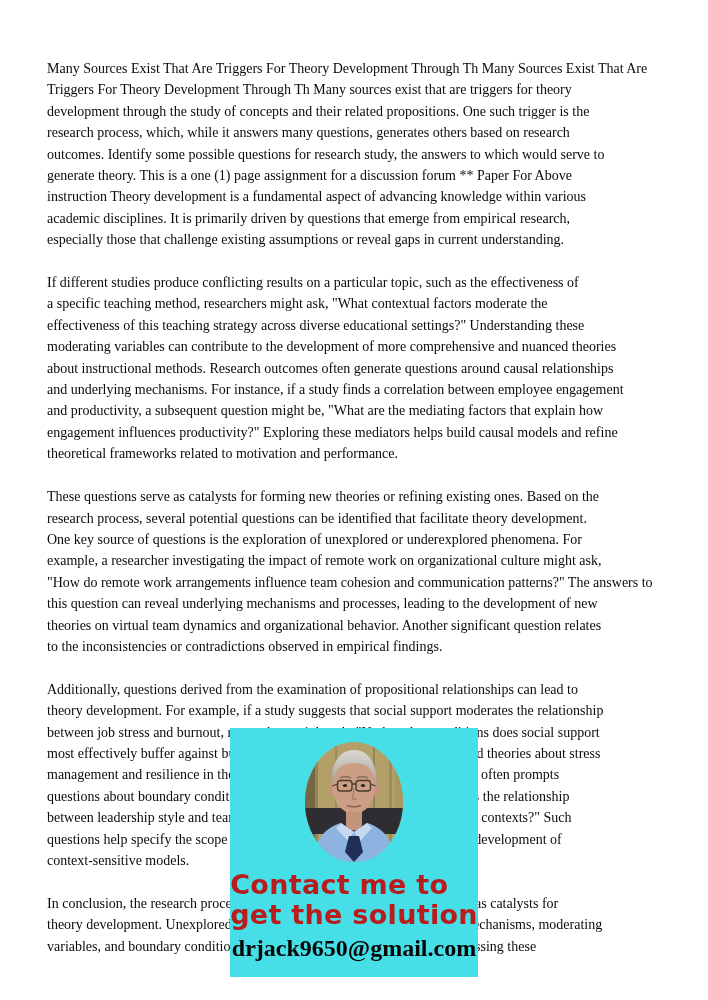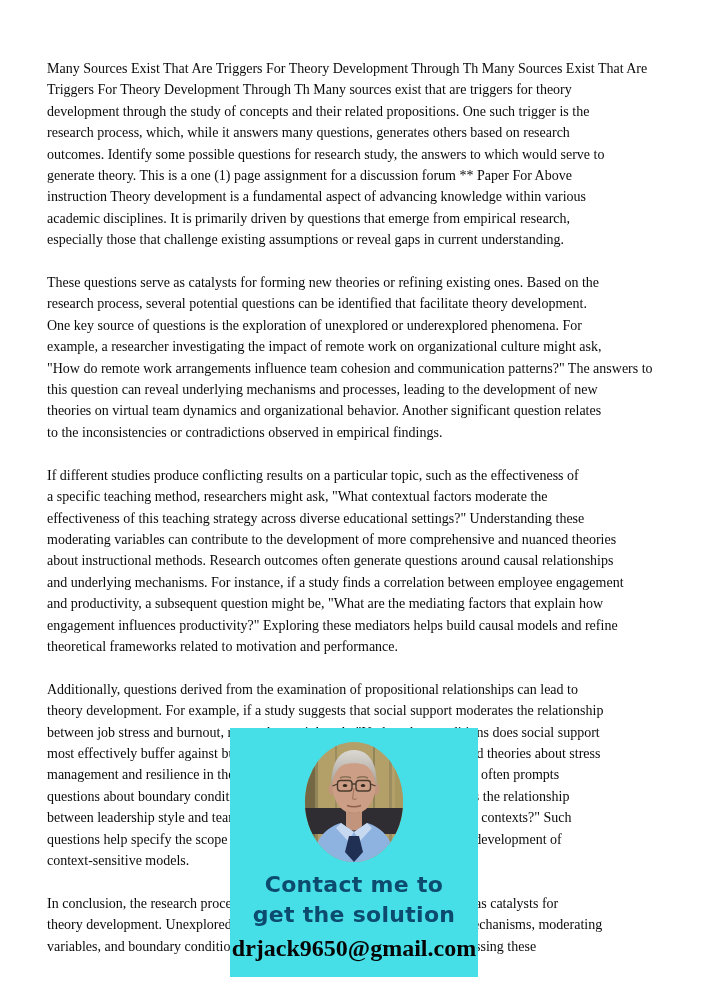--- a/index.html
+++ b/index.html
@@ -34,24 +34,24 @@
   }
   .photo {
     margin-top: 14px;
     width: 98px; height: 120px;
     flex: 0 0 auto;
   }
   .headline {
     margin-top: 8px;
     font-family: "DejaVu Sans", "Liberation Sans", sans-serif;
     font-weight: 700;
-    font-size: 22px;
+    font-size: 27px;
     line-height: 30px;
-    color: #0c4a6e;
-    text-align: center;
+    color: #b91c1c;
+    text-align: left;
     letter-spacing: 0.3px;
   }
   .email {
     margin-top: 4px;
     font-family: "Liberation Serif", serif;
     font-weight: 700;
     font-size: 24px;
     line-height: 28px;
     color: #050505;
     text-align: center;
@@ -63,37 +63,37 @@
 <div class="doc">
   <p class="para">Many Sources Exist That Are Triggers For Theory Development Through Th Many Sources Exist That Are
 Triggers For Theory Development Through Th Many sources exist that are triggers for theory
 development through the study of concepts and their related propositions. One such trigger is the
 research process, which, while it answers many questions, generates others based on research
 outcomes. Identify some possible questions for research study, the answers to which would serve to
 generate theory. This is a one (1) page assignment for a discussion forum ** Paper For Above
 instruction Theory development is a fundamental aspect of advancing knowledge within various
 academic disciplines. It is primarily driven by questions that emerge from empirical research,
 especially those that challenge existing assumptions or reveal gaps in current understanding.</p>
-  <p class="para">These questions serve as catalysts for forming new theories or refining existing ones. Based on the
-research process, several potential questions can be identified that facilitate theory development.
-One key source of questions is the exploration of unexplored or underexplored phenomena. For
-example, a researcher investigating the impact of remote work on organizational culture might ask,
-"How do remote work arrangements influence team cohesion and communication patterns?" The answers to
-this question can reveal underlying mechanisms and processes, leading to the development of new
-theories on virtual team dynamics and organizational behavior. Another significant question relates
-to the inconsistencies or contradictions observed in empirical findings.</p>
   <p class="para">If different studies produce conflicting results on a particular topic, such as the effectiveness of
 a specific teaching method, researchers might ask, "What contextual factors moderate the
 effectiveness of this teaching strategy across diverse educational settings?" Understanding these
 moderating variables can contribute to the development of more comprehensive and nuanced theories
 about instructional methods. Research outcomes often generate questions around causal relationships
 and underlying mechanisms. For instance, if a study finds a correlation between employee engagement
 and productivity, a subsequent question might be, "What are the mediating factors that explain how
 engagement influences productivity?" Exploring these mediators helps build causal models and refine
 theoretical frameworks related to motivation and performance.</p>
+  <p class="para">These questions serve as catalysts for forming new theories or refining existing ones. Based on the
+research process, several potential questions can be identified that facilitate theory development.
+One key source of questions is the exploration of unexplored or underexplored phenomena. For
+example, a researcher investigating the impact of remote work on organizational culture might ask,
+"How do remote work arrangements influence team cohesion and communication patterns?" The answers to
+this question can reveal underlying mechanisms and processes, leading to the development of new
+theories on virtual team dynamics and organizational behavior. Another significant question relates
+to the inconsistencies or contradictions observed in empirical findings.</p>
   <p class="para">Additionally, questions derived from the examination of propositional relationships can lead to
 theory development. For example, if a study suggests that social support moderates the relationship
 between job stress and burnout, researchers might ask, "Under what conditions does social support
 most effectively buffer against burnout?" Addressing such questions can yield theories about stress
 management and resilience in the workplace. Moreover, the research process often prompts
 questions about boundary conditions of existing theories, for example, "Does the relationship
 between leadership style and team performance hold across different cultural contexts?" Such
 questions help specify the scope and applicability of theories, leading to the development of
 context-sensitive models.</p>
   <p class="para">In conclusion, the research process generates numerous questions that serve as catalysts for

